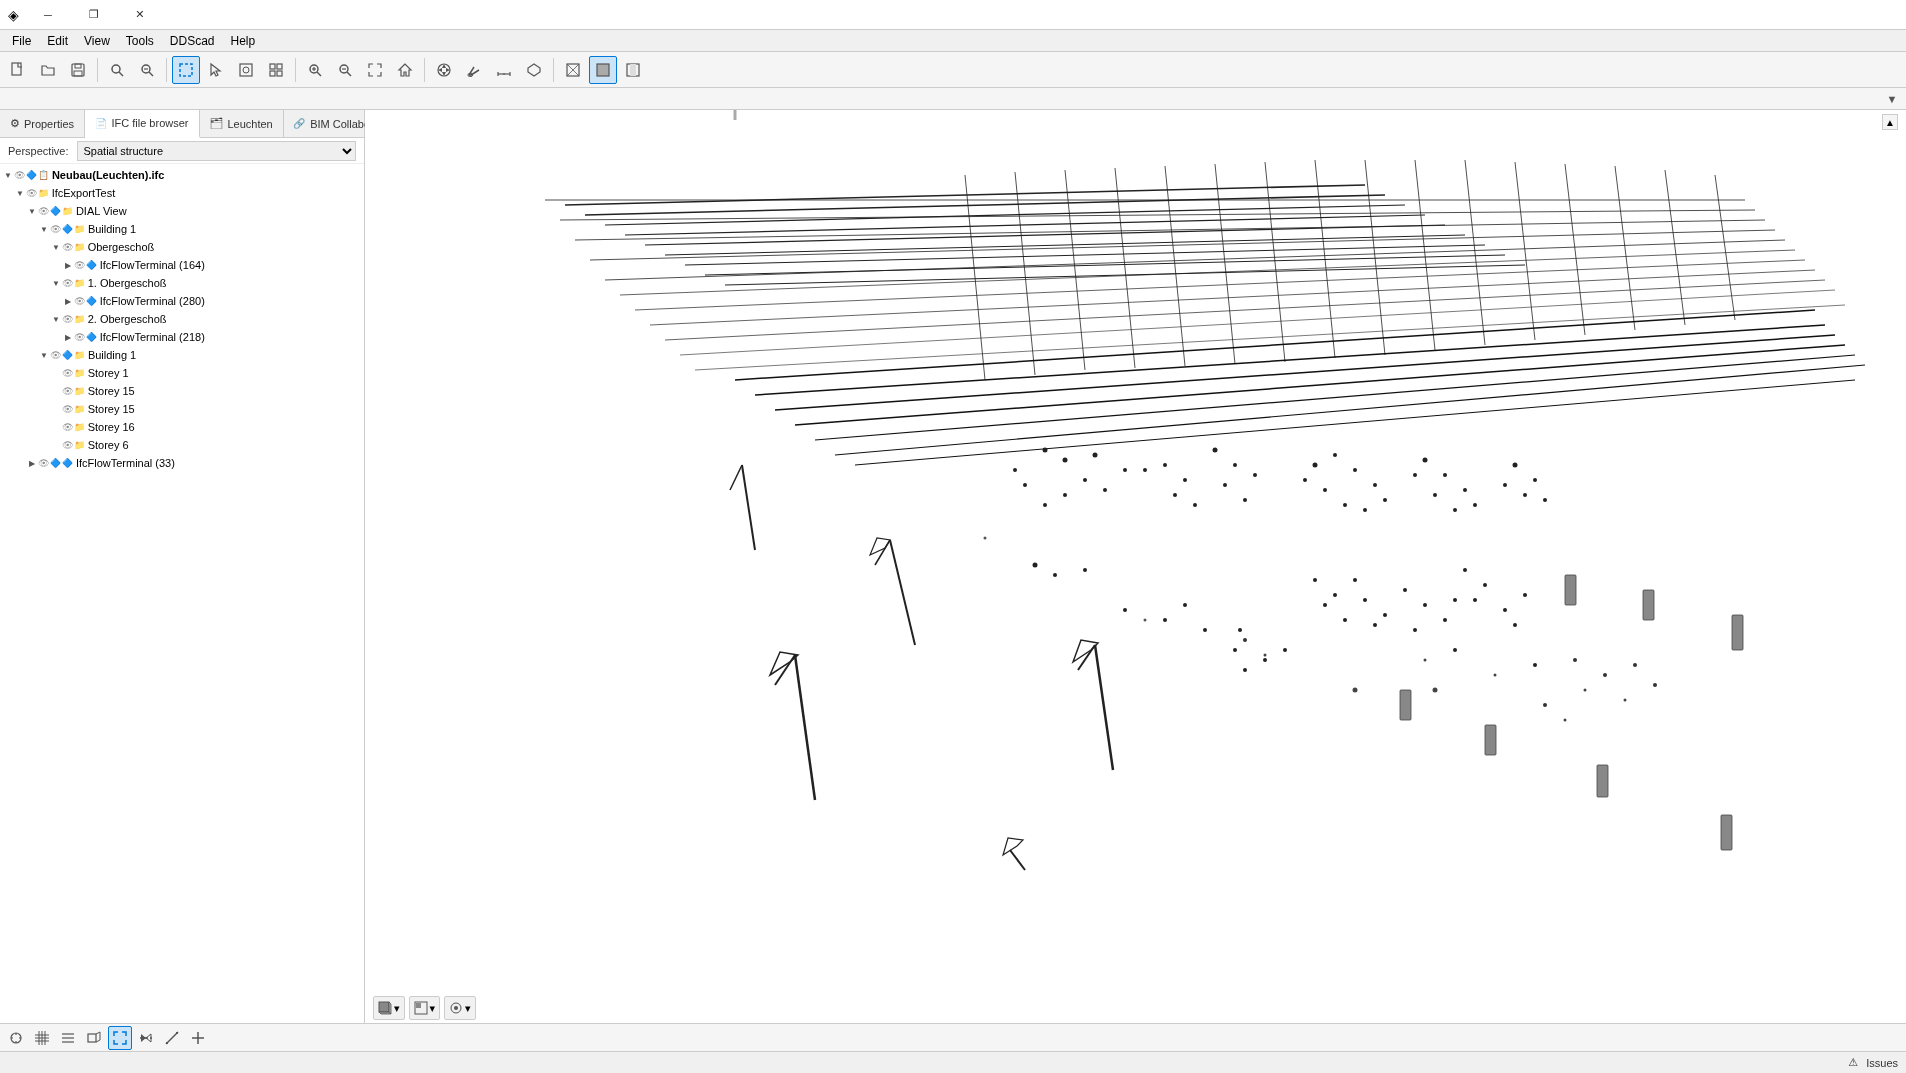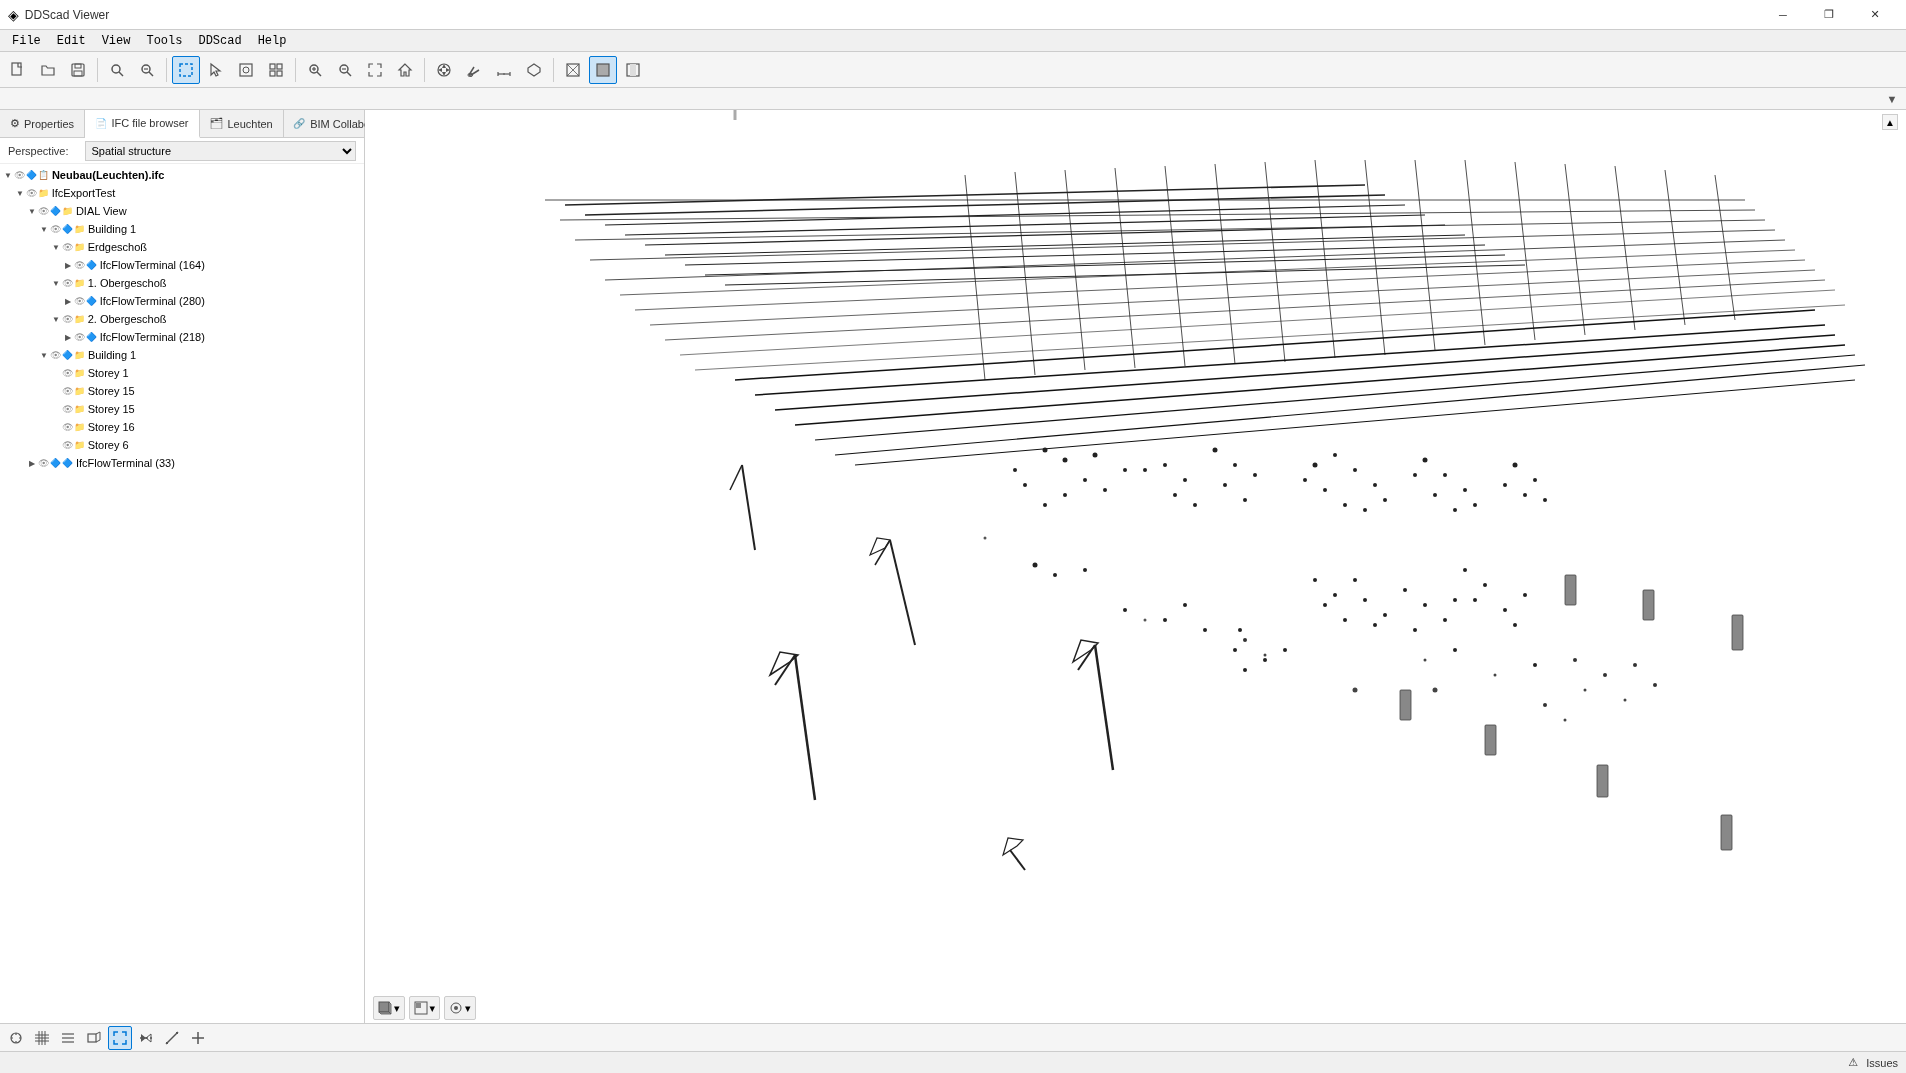--- a/index.html
+++ b/index.html
@@ -29,21 +29,20 @@
       display: flex;
       align-items: center;
       padding: 0 4px;
       border-bottom: 1px solid #ccc;
     }
     #menubar .menu-item {
       padding: 2px 8px;
       cursor: pointer;
       font-size: 12px;
       color: #000;
-      font-family: Liberation Mono, monospace;
     }
 
     
     #toolbar {
       height: 36px;
       background: #f5f5f5;
       display: flex;
       align-items: center;
       padding: 0 4px;
       border-bottom: 1px solid #ccc;
@@ -116,21 +115,21 @@
       font-weight: 500;
     }
 
     
     #perspective-row {
       display: flex;
       align-items: center;
       padding: 4px 8px;
       border-bottom: 1px solid #eee;
       height: 26px;
-      gap: 16px;
+      gap: 8px;
     }
     #perspective-row label { font-size: 11px; color: #333; white-space: nowrap; }
     #perspective-row select {
       flex: 1;
       font-size: 11px;
       border: 1px solid #ccc;
       padding: 1px 2px;
       height: 20px;
     }
 
@@ -243,21 +242,20 @@
     svg.viewport-svg {
       width: 100%;
       height: 100%;
     }
   </style>
 </head>
 <body>
 
 <div id="titlebar">
   <span style="font-size:14px; margin-right:6px;">◈</span>
-  <span style="font-size:12px; color:#333; flex:1;">DDScad Viewer</span>
   <div style="display:flex;">
     <button class="win-btn">─</button>
     <button class="win-btn">❐</button>
     <button class="win-btn close">✕</button>
   </div>
 </div>
 
 <div id="menubar">
   <span class="menu-item">File</span>
   <span class="menu-item">Edit</span>
@@ -482,21 +480,21 @@
         </span>
         <span class="tree-label">Building 1</span>
       </div>
 
       <div class="tree-item" style="padding-left:50px;">
         <span class="tree-arrow">▼</span>
         <span class="tree-icons">
           <span style="font-size:9px;color:#888;">👁</span>
           <span style="font-size:9px;color:#666;">📁</span>
         </span>
-        <span class="tree-label">Erdgeschoß</span>
+        <span class="tree-label">Obergeschoß</span>
       </div>
 
       <div class="tree-item" style="padding-left:62px;">
         <span class="tree-arrow">▶</span>
         <span class="tree-icons">
           <span style="font-size:9px;color:#888;">👁</span>
           <span style="font-size:9px;color:#666;">🔷</span>
         </span>
         <span class="tree-label">IfcFlowTerminal (164)</span>
       </div>

